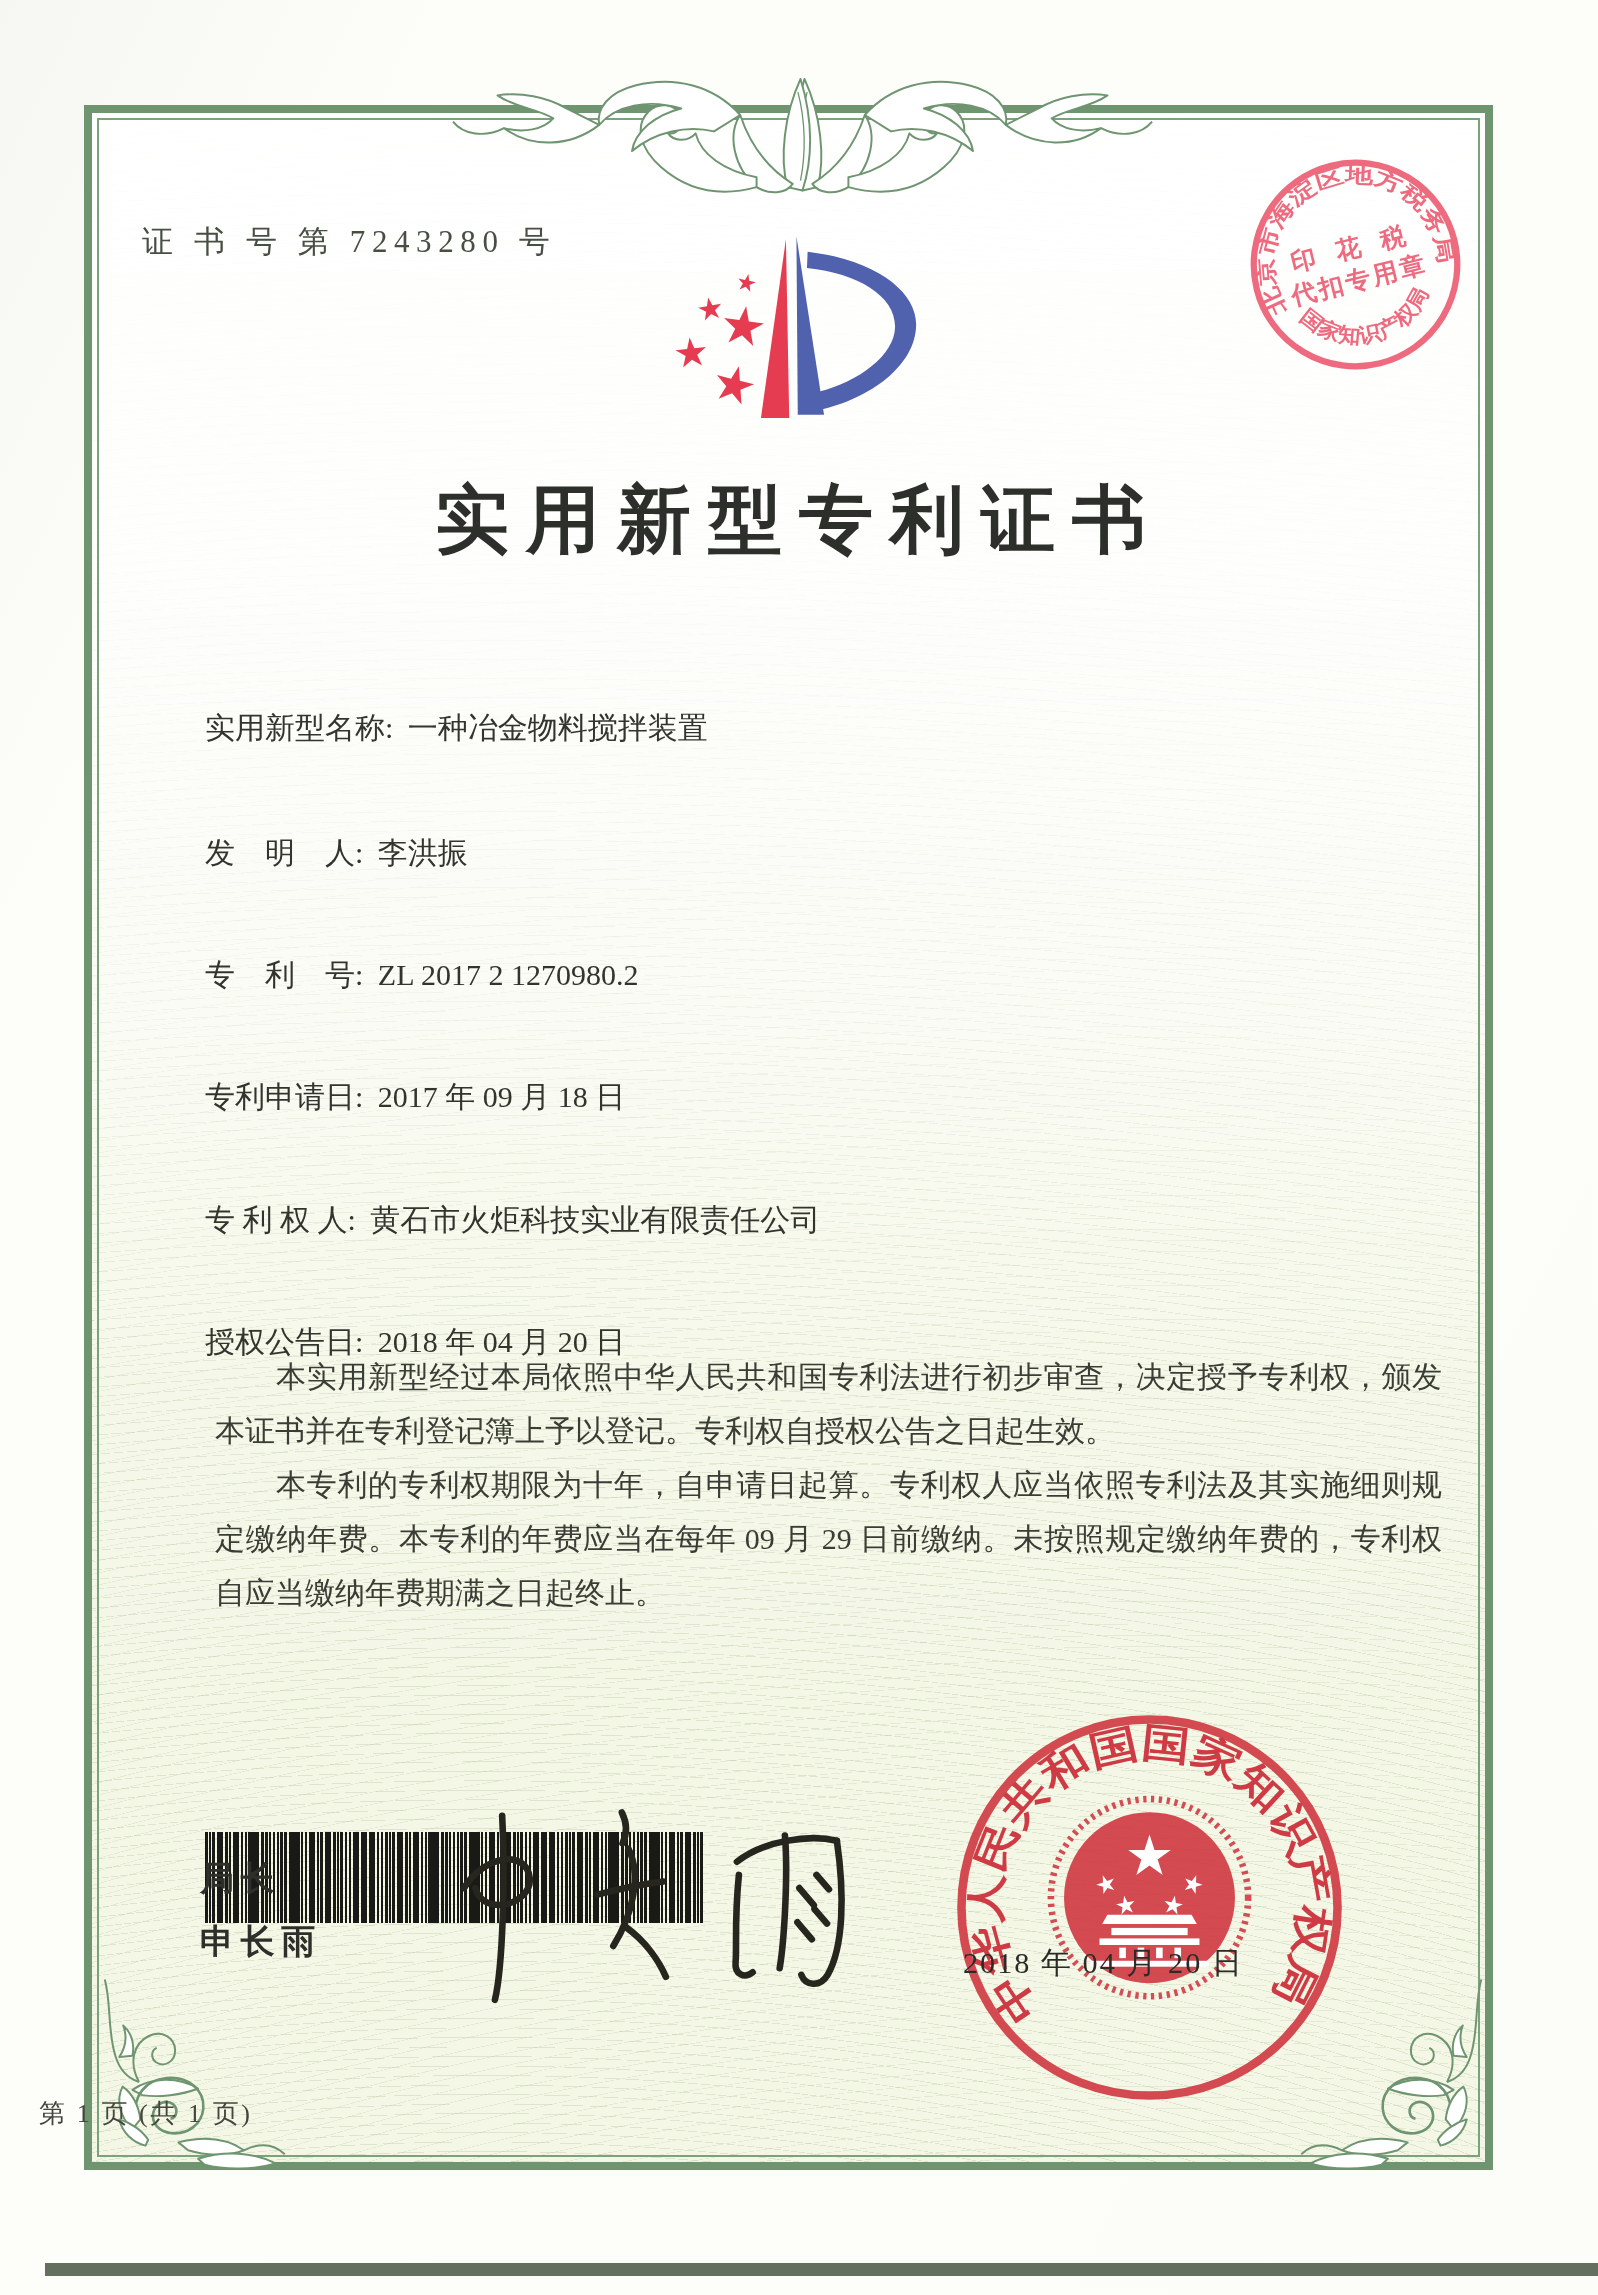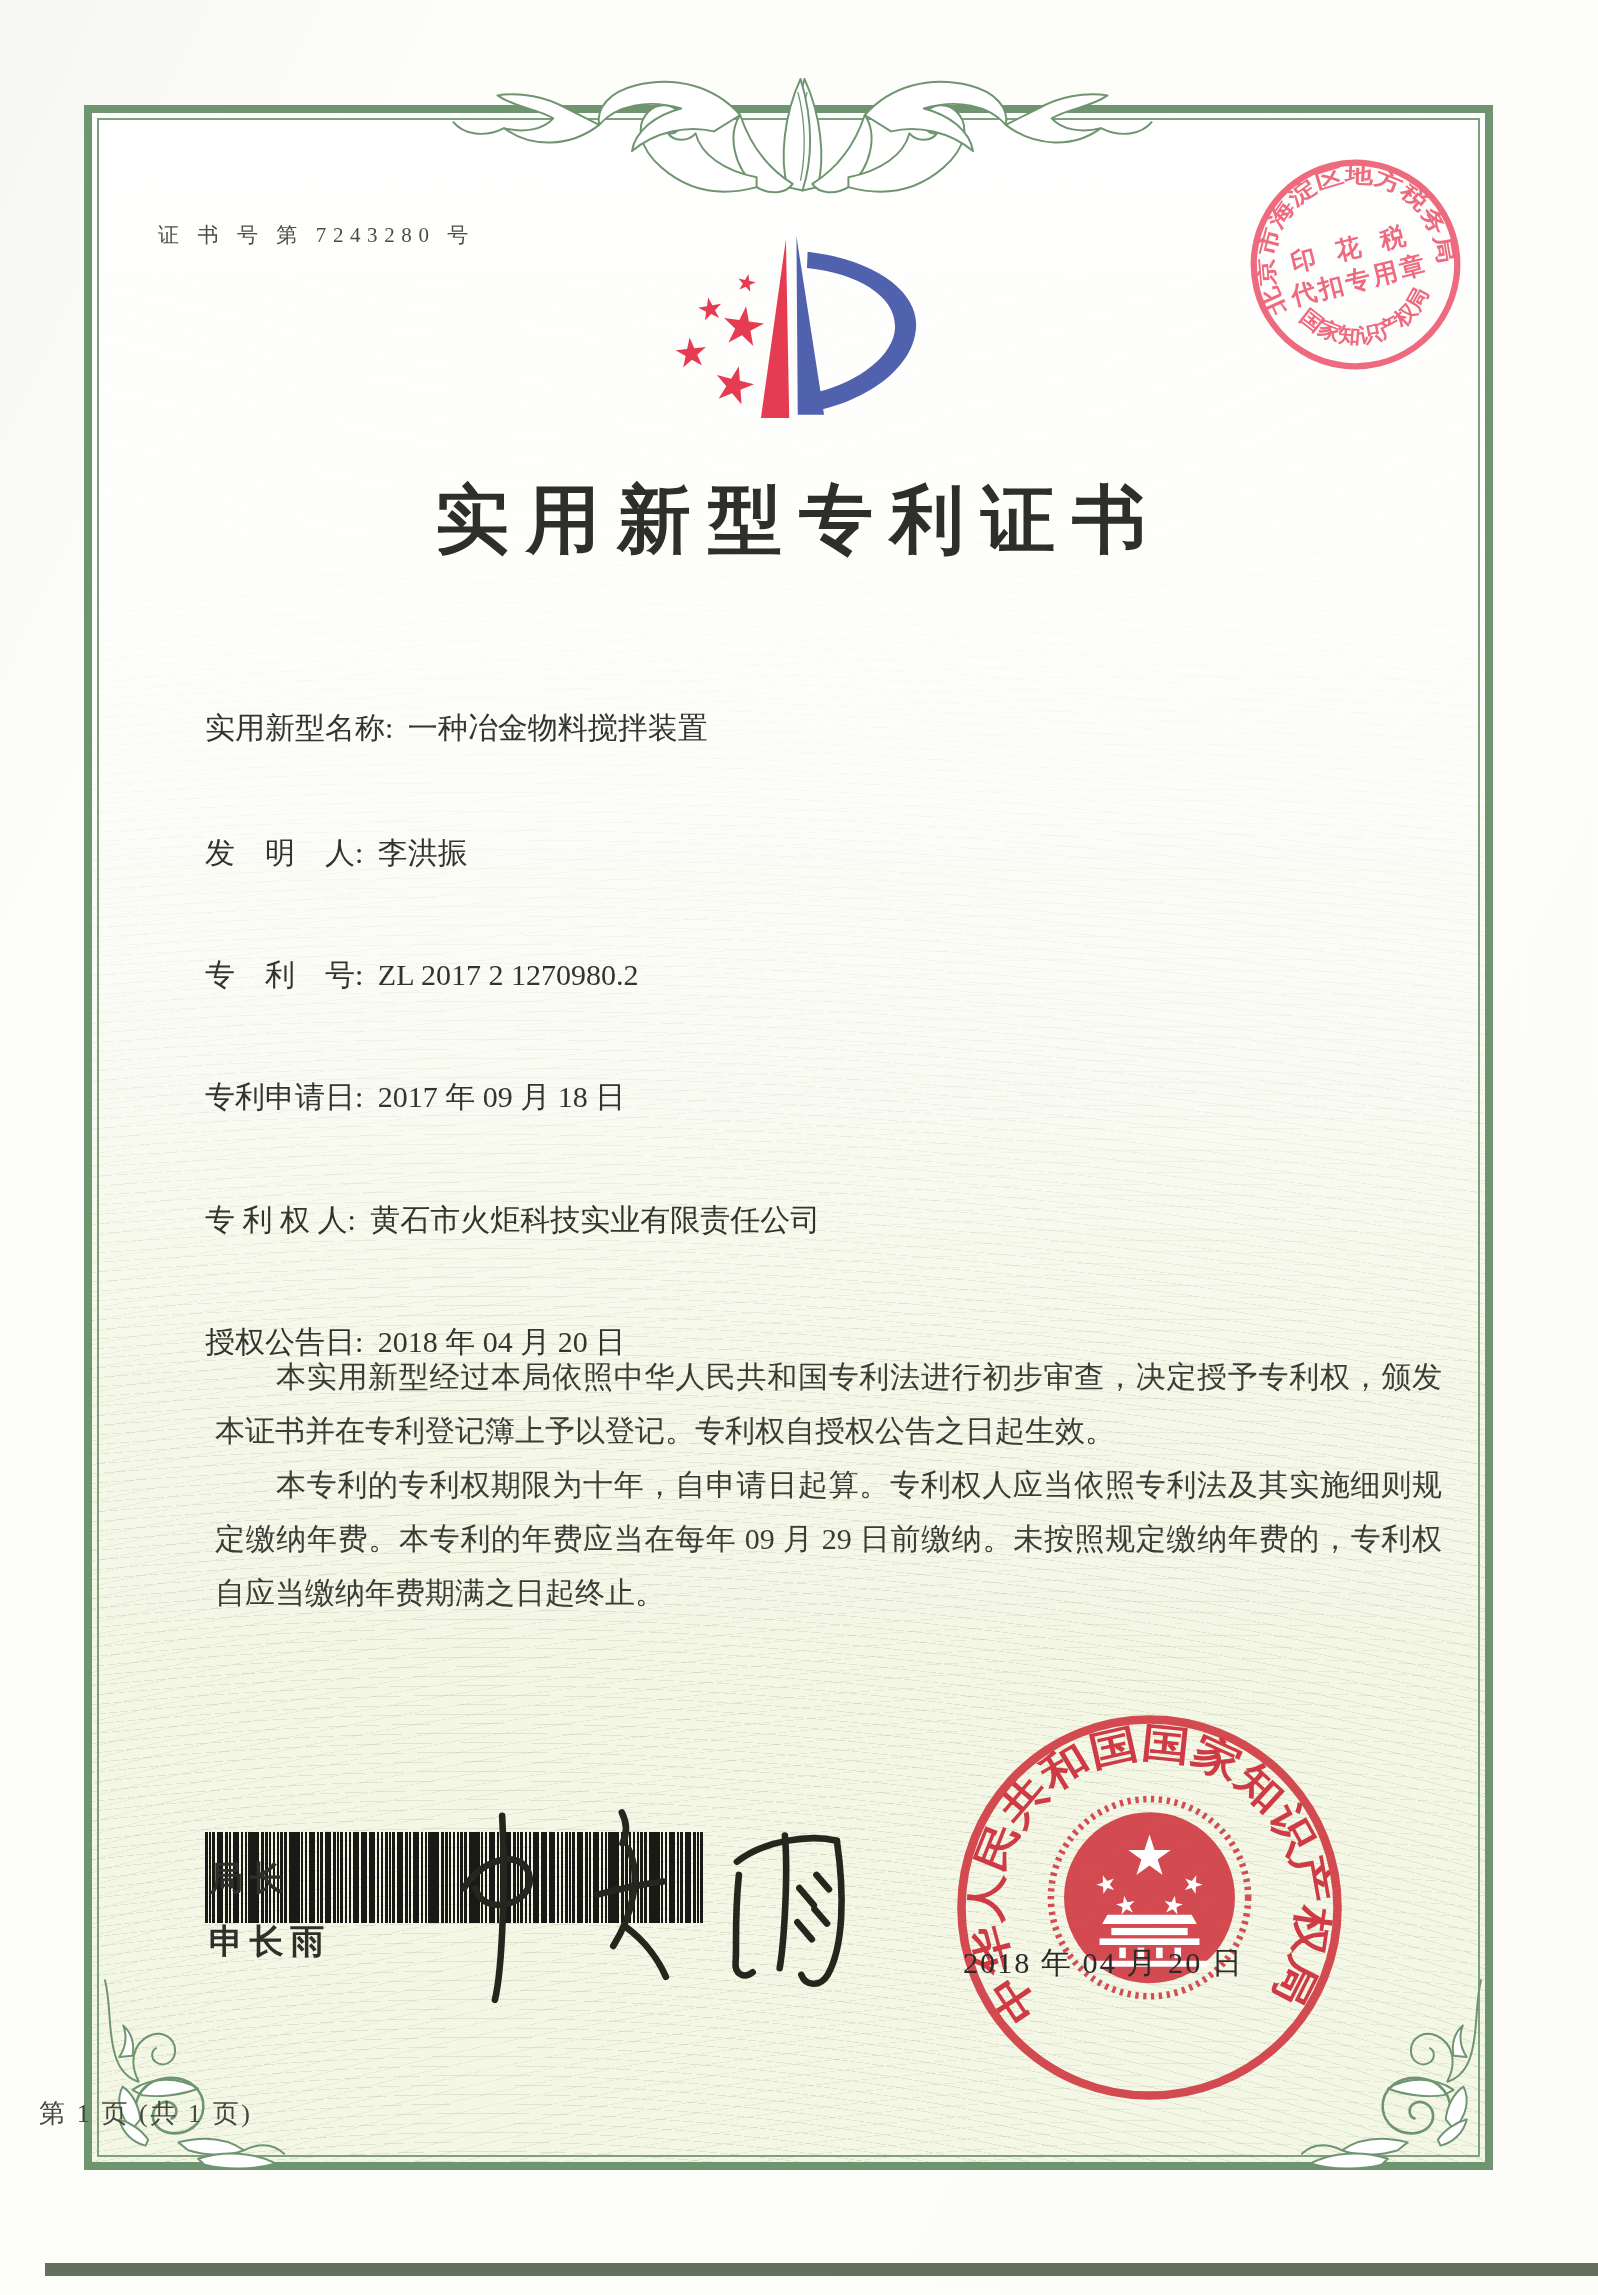--- a/index.html
+++ b/index.html
@@ -23,38 +23,38 @@
       repeating-radial-gradient(1250px 691px at 78% 142%,
         rgba(140,168,112,.16) 0 1.3px, rgba(140,168,112,0) 1.3px 20.4px),
       #f4f7e6;
   }
   .frame::after{
     content:""; position:absolute; inset:5.3px;
     border:2px solid #7ba17d; pointer-events:none;
   }
   .bottom-band{ left:45px; top:2263px; width:1554px; height:13px; background:#646f5e; }
   
-  .cert-no{ left:158px; top:221px; font-size:21px; letter-spacing:6.6px; color:#474e44; }
+  .cert-no{ left:142px; top:221px; font-size:31px; letter-spacing:6.6px; color:#474e44; }
   .title{ left:0; top:471px; width:1598px; text-align:center;
           font-family:"Liberation Sans","DejaVu Sans",sans-serif;
           font-size:74px; font-weight:700; letter-spacing:17px; color:#2d302a; }
   .field{ left:205px; font-size:30px; white-space:nowrap; color:#32352e; }
   .field .val{ margin-left:14.5px; }
   .paras{ left:196px; top:1350px; width:1227px; font-size:30px; line-height:54px;
           text-align:justify; color:#3a3d35;margin-left:19px; }
   .paras p{ margin:0; text-indent:61px; }
   .barcode{
     left:205px; top:1832px; width:499px; height:91px;
     background-image:
       repeating-linear-gradient(90deg,#191915 0 2px,rgba(0,0,0,0) 2px 4px),
       repeating-linear-gradient(90deg,#191915 0 1.3px,rgba(0,0,0,0) 1.3px 7.2px),
       repeating-linear-gradient(90deg,#191915 0 3.3px,rgba(0,0,0,0) 3.3px 15px);
   }
   .director-label,.director-name{
-    left:209px; font-family:"Liberation Sans","DejaVu Sans",sans-serif;
+    left:200px; font-family:"Liberation Sans","DejaVu Sans",sans-serif;
     font-size:34px; font-weight:700; letter-spacing:6.6px; color:#2e2f2a;
   }
   .director-label{ top:1856px; }
   .director-name{ top:1919px; }
   .footer{ left:39px; top:2096px; width:1434px; text-align:left;
            font-size:26px; letter-spacing:2.6px; color:#43463c; }
 </style>
 </head>
 <body>
 

